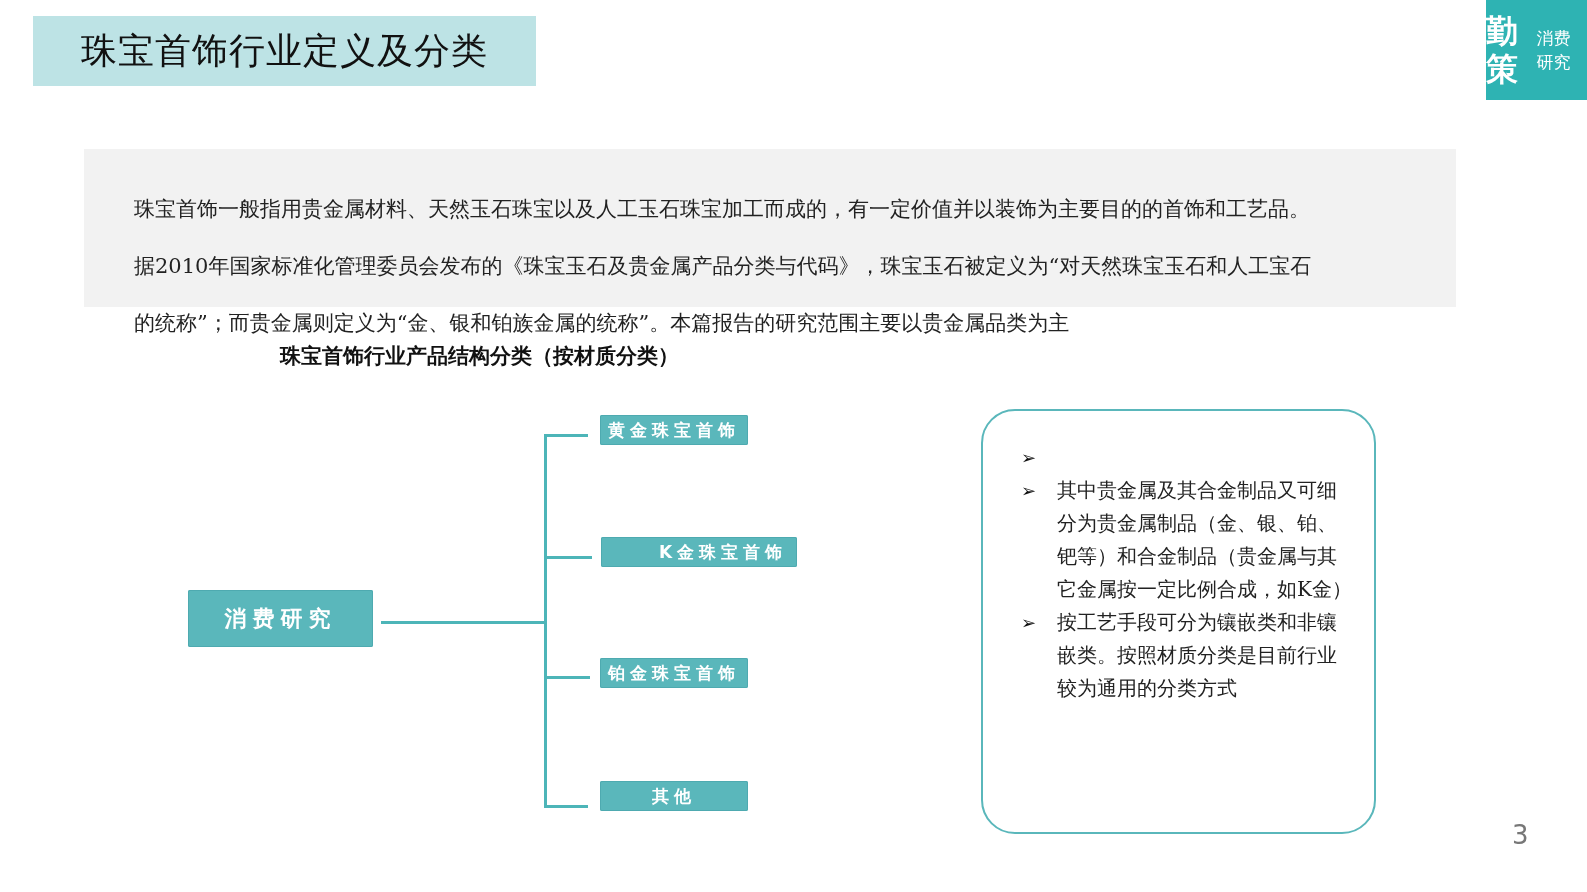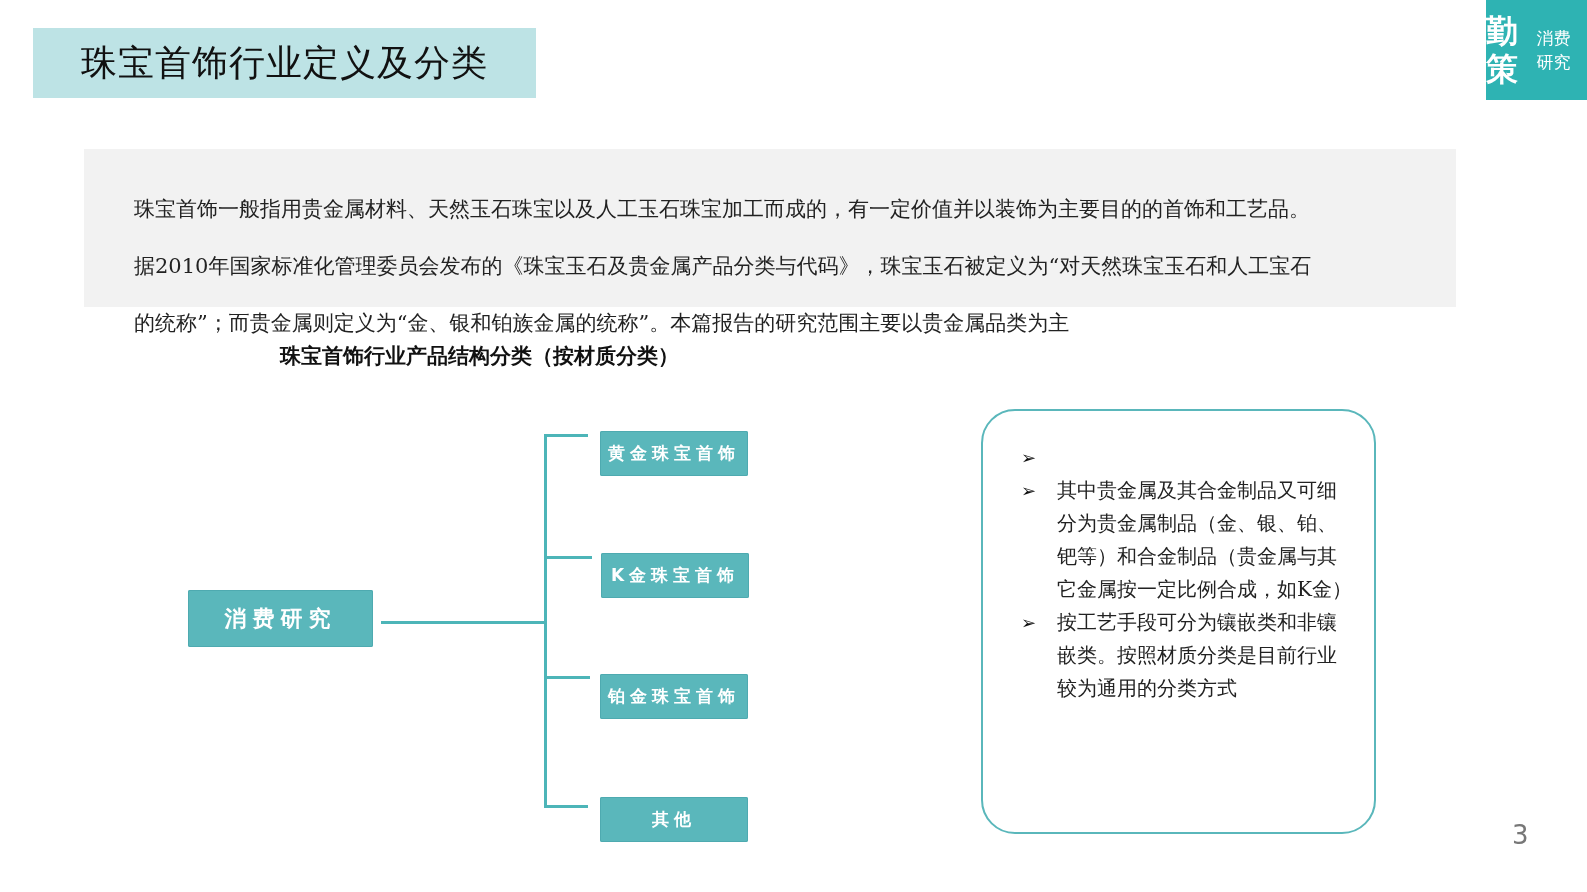--- a/index.html
+++ b/index.html
@@ -10,21 +10,21 @@
       width: 1587px;
       height: 892px;
       background: #ffffff;
       position: relative;
       overflow: hidden;
       font-family: "DejaVu Serif", "Liberation Serif", serif;
     }
     .title-bar {
       position: absolute;
       left: 33px;
-      top: 28px;
+      top: 16px;
       width: 503px;
       height: 70px;
       background: #bde3e5;
       display: flex;
       align-items: center;
       justify-content: center;
     }
     .title-text {
       font-family: "DejaVu Serif", "Liberation Serif", serif;
       font-size: 36px;
@@ -98,24 +98,23 @@
     .node-root {
       left: 188px;
       top: 590px;
       width: 185px;
       height: 57px;
       font-size: 22px;
       letter-spacing: 6px;
     }
     .node-child {
       width: 148px;
-      height: 45px;
+      height: 30px;
       font-size: 17px;
       letter-spacing: 5px;
-      margin-top: 16px;
     }
     .line {
       position: absolute;
       background: #4db5b8;
     }
     .info-box {
       position: absolute;
       left: 981px;
       top: 409px;
       width: 395px;
@@ -180,21 +179,21 @@
 <div class="node node-root">消费研究</div>
 
 <div class="line" style="left:381px; top:621px; width:165px; height:3px;"></div>
 <div class="line" style="left:544px; top:434px; width:3px; height:374px;"></div>
 <div class="line" style="left:544px; top:434px; width:44px; height:3px;"></div>
 <div class="line" style="left:544px; top:556px; width:48px; height:3px;"></div>
 <div class="line" style="left:544px; top:676px; width:46px; height:3px;"></div>
 <div class="line" style="left:544px; top:805px; width:44px; height:3px;"></div>
 
 <div class="node node-child" style="left:600px; top:415px;">黄金珠宝首饰</div>
-<div class="node node-child" style="left:601px; top:537px;">K金珠宝首饰</div>
+<div class="node node-child" style="left:601px; top:537px;padding-left:48px;">K金珠宝首饰</div>
 <div class="node node-child" style="left:600px; top:658px;">铂金珠宝首饰</div>
 <div class="node node-child" style="left:600px; top:781px;">其他</div>
 
 <div class="info-box">
   <ul class="info-list">
     <li class="info-item">
       <span class="bullet-icon">➢</span>
     </li>
     <li class="info-item">
       <span class="bullet-icon">➢</span>

